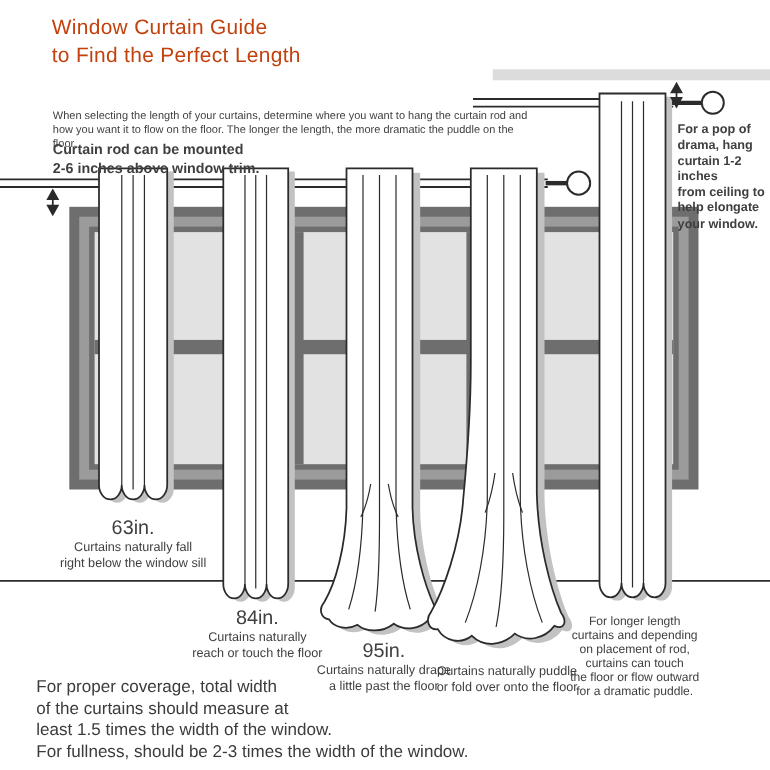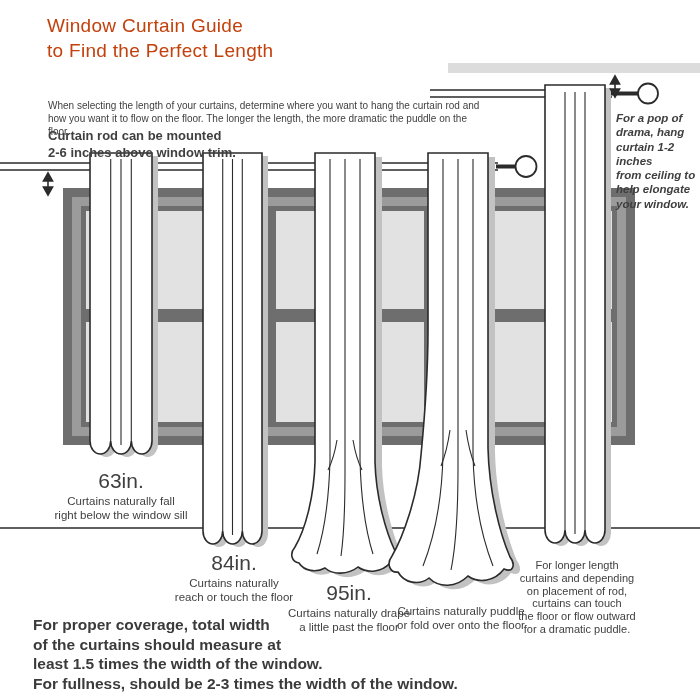--- a/index.html
+++ b/index.html
@@ -3,31 +3,31 @@
 <meta charset="utf-8">
 <style>
   html,body{margin:0;padding:0;}
   body{width:700px;height:700px;background:#ffffff;font-family:"Liberation Sans",sans-serif;}
   .canvas{position:relative;width:700px;height:700px;overflow:hidden;background:#fff;}
   .canvas svg{position:absolute;left:0;top:0;}
   .txt{position:absolute;white-space:pre-line;color:var(--text);}
   .title{left:47px;top:13px;font-size:19px;line-height:1.32;letter-spacing:.3px;color:#c2410c;font-weight:400;}
   .intro{left:48px;top:99px;font-size:10px;line-height:1.3;width:440px;}
   .rod-note{left:48px;top:128px;font-size:13px;line-height:1.3;font-weight:bold;}
-  .ceiling-note{left:616px;top:111px;font-size:11.5px;line-height:1.24;font-weight:bold;font-style:italic;}
+  .ceiling-note{left:616px;top:111px;font-size:11.5px;line-height:1.24;font-weight:bold;}
   .label{position:absolute;text-align:center;transform:translateX(-50%);color:var(--text);}
-  .label .len{font-size:21px;line-height:1.05;}
+  .label .len{font-size:18px;line-height:1.05;}
   .label .desc{font-size:11.5px;line-height:1.2;margin-top:3px;white-space:pre-line;}
   .l1{left:121px;top:470px;}
   .l2{left:234px;top:552px;}
   .l3{left:349px;top:582px;}
   .l4{left:461px;top:602px;}
   .l5{left:577px;top:556px;}
   .l5 .desc{font-size:11px;line-height:1.16;}
-  .footer{left:33px;top:615px;font-size:15.5px;line-height:1.27;font-weight:bold;color:#3b3b3b;}
+  .footer{left:33px;top:615px;font-size:15.5px;line-height:1.27;font-weight:normal;color:#3b3b3b;}
   
   .ln{stroke:var(--outline);stroke-width:1.6;fill:none;}
   .ceil{fill:var(--ceiling);}
   .f-dark{fill:var(--frame-dark);}
   .f-mid{fill:var(--frame-mid);}
   .pane{fill:var(--pane);}
   .curtain{fill:var(--curtain);stroke:var(--outline);stroke-width:1.6;}
   .shadow{fill:var(--shadow);stroke:none;}
   .fold{stroke:var(--outline);stroke-width:1.1;fill:none;}
   .stem{stroke:var(--outline);stroke-width:4;fill:none;}

